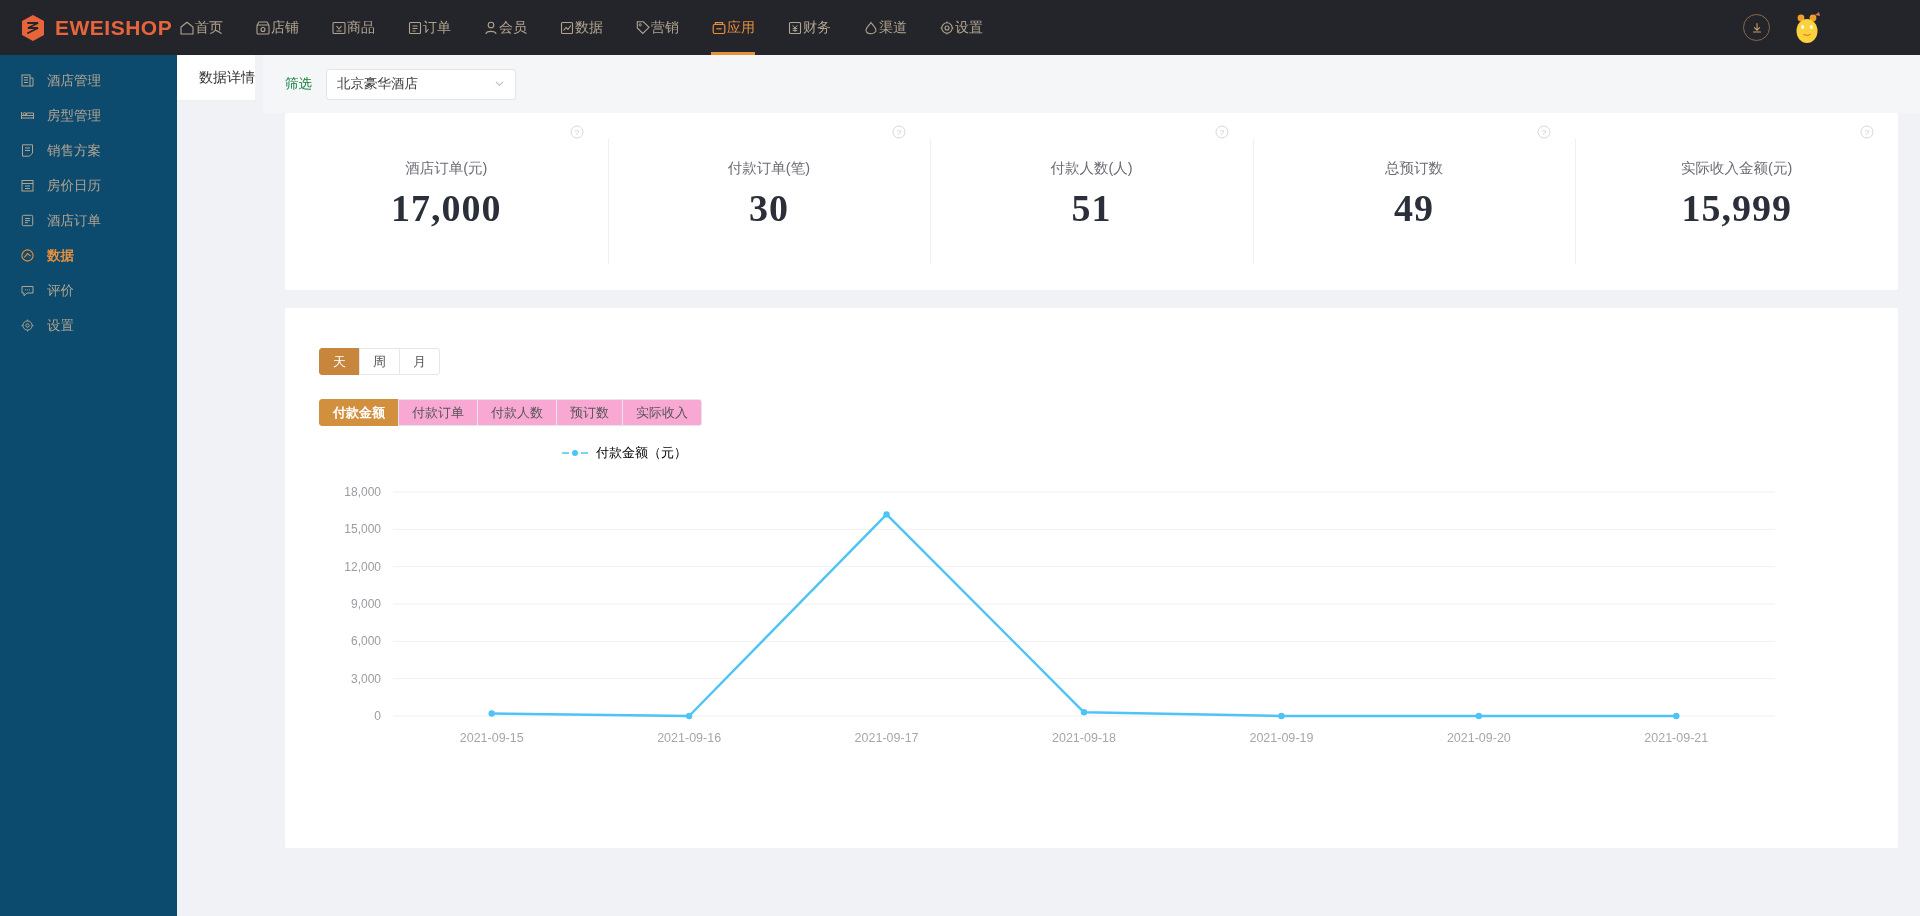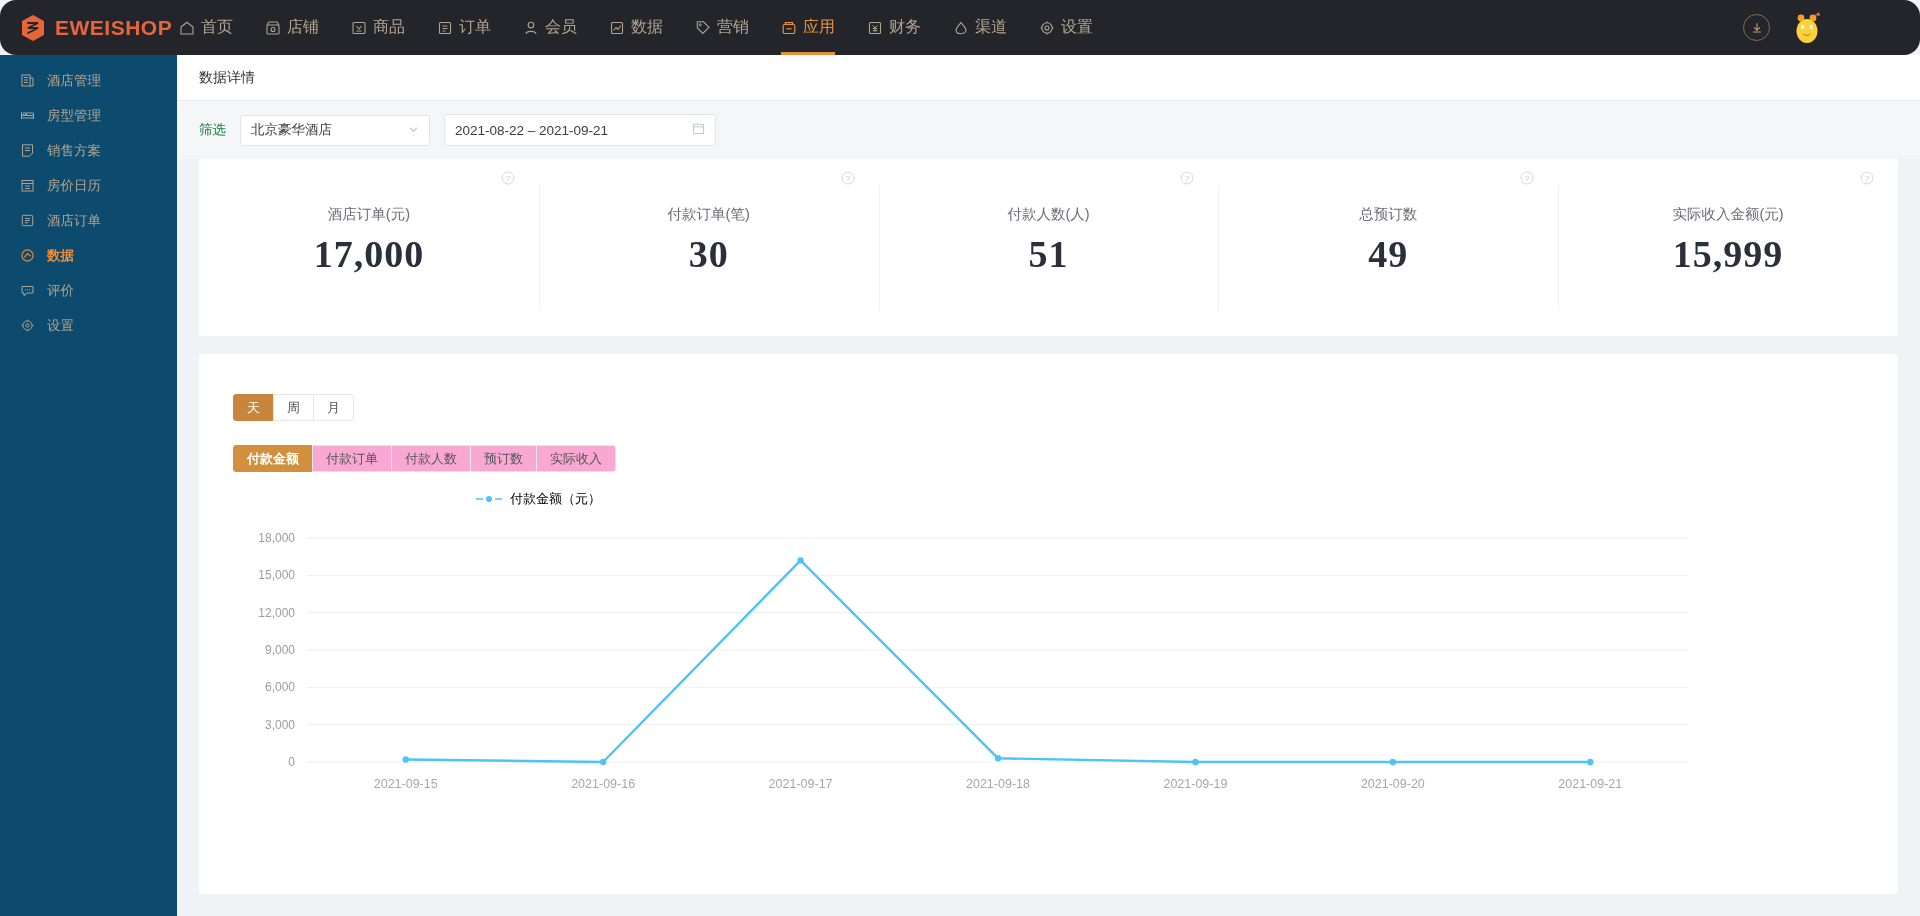--- a/index.html
+++ b/index.html
@@ -9,39 +9,38 @@
     background: #f0f2f5;
     overflow: hidden;
   }
 
   
   .topnav {
     height: 55px; width: 100%;
     background: #23252b;
     display: flex; align-items: center;
     position: relative;
-    border-radius: 16px;
   }
   .brand {
     display: flex; align-items: center; gap: 9px;
     padding: 0 18px 0 20px;
     width: 163px;
   }
   .brand-mark { width: 26px; height: 28px; flex: none; }
   .brand-text {
     color: #e8653c; font-size: 21px; font-weight: bold;
     letter-spacing: 0.5px;
   }
   .nav-items { display: flex; align-items: center; height: 100%; }
   .nav-item {
-    display: flex; align-items: center; gap: 6px;
+    display: flex; align-items: center; 
     height: 100%;
     padding: 0 16px;
     color: #b2a48f;
-    font-size: 16px;
+    font-size: 14px;
     cursor: pointer;
     position: relative;
   }
   .nav-item .nico { width: 16px; height: 16px; display: block; }
   .nav-item.active { color: #e88f3c; }
   .nav-item.active::after {
     content: ""; position: absolute; left: 16px; right: 16px; bottom: 0;
     height: 3px; background: #e88f3c;
   }
   .nav-right {
@@ -72,22 +71,23 @@
     height: 35px; padding-left: 20px;
     color: #b2a48f; font-size: 13.5px;
     cursor: pointer;
   }
   .side-item .sico { width: 15px; height: 15px; flex: none; display:block; }
   .side-item.active { color: #e88f3c; font-weight: bold; }
 
   .content {
     flex: 1; min-width: 0;
     background: #f0f2f5;
-    display: flex; flex-direction: column;
+    display: flex; flex-direction: row;
     overflow: hidden;
+    gap: 8px;
   }
 
   .page-head {
     background: #fff;
     height: 46px;
     display: flex; align-items: center;
     padding-left: 22px;
     font-size: 14px; color: #333;
     border-bottom: 1px solid #eee;
   }
@@ -443,29 +443,20 @@
 
         <div class="select-box">
           <span>北京豪华酒店</span>
           <span>
             <svg viewBox="0 0 12 12" width="11" height="11">
                 <path d="M2.5 4.5 L6 8 L9.5 4.5" fill="none" stroke="#b9bcc4" stroke-width="1.2" stroke-linecap="round"></path>
               </svg>
           </span>
         </div>
 
-        <div class="date-box">
-          <span>2021-08-22 – 2021-09-21</span>
-          <span>
-            <svg viewBox="0 0 14 14" width="13" height="13">
-                <rect x="1.5" y="2.5" width="11" height="10" rx="1" fill="none" stroke="#c3c6cd" stroke-width="1.1"></rect>
-                <path d="M1.5 5.2 L12.5 5.2" stroke="#c3c6cd" stroke-width="1.1"></path>
-              </svg>
-          </span>
-        </div>
       </div>
 
       <div class="card kpi-card">
 
         <div class="kpi">
           <span class="help-ico">
             <svg viewBox="0 0 14 14" width="14" height="14">
                 <circle cx="7" cy="7" r="6" fill="none" stroke="#d6d8dd" stroke-width="1"></circle>
                 <text x="7" y="10" font-size="8" fill="#c2c5cb" text-anchor="middle" font-family="Liberation Sans">?</text>
               </svg>

